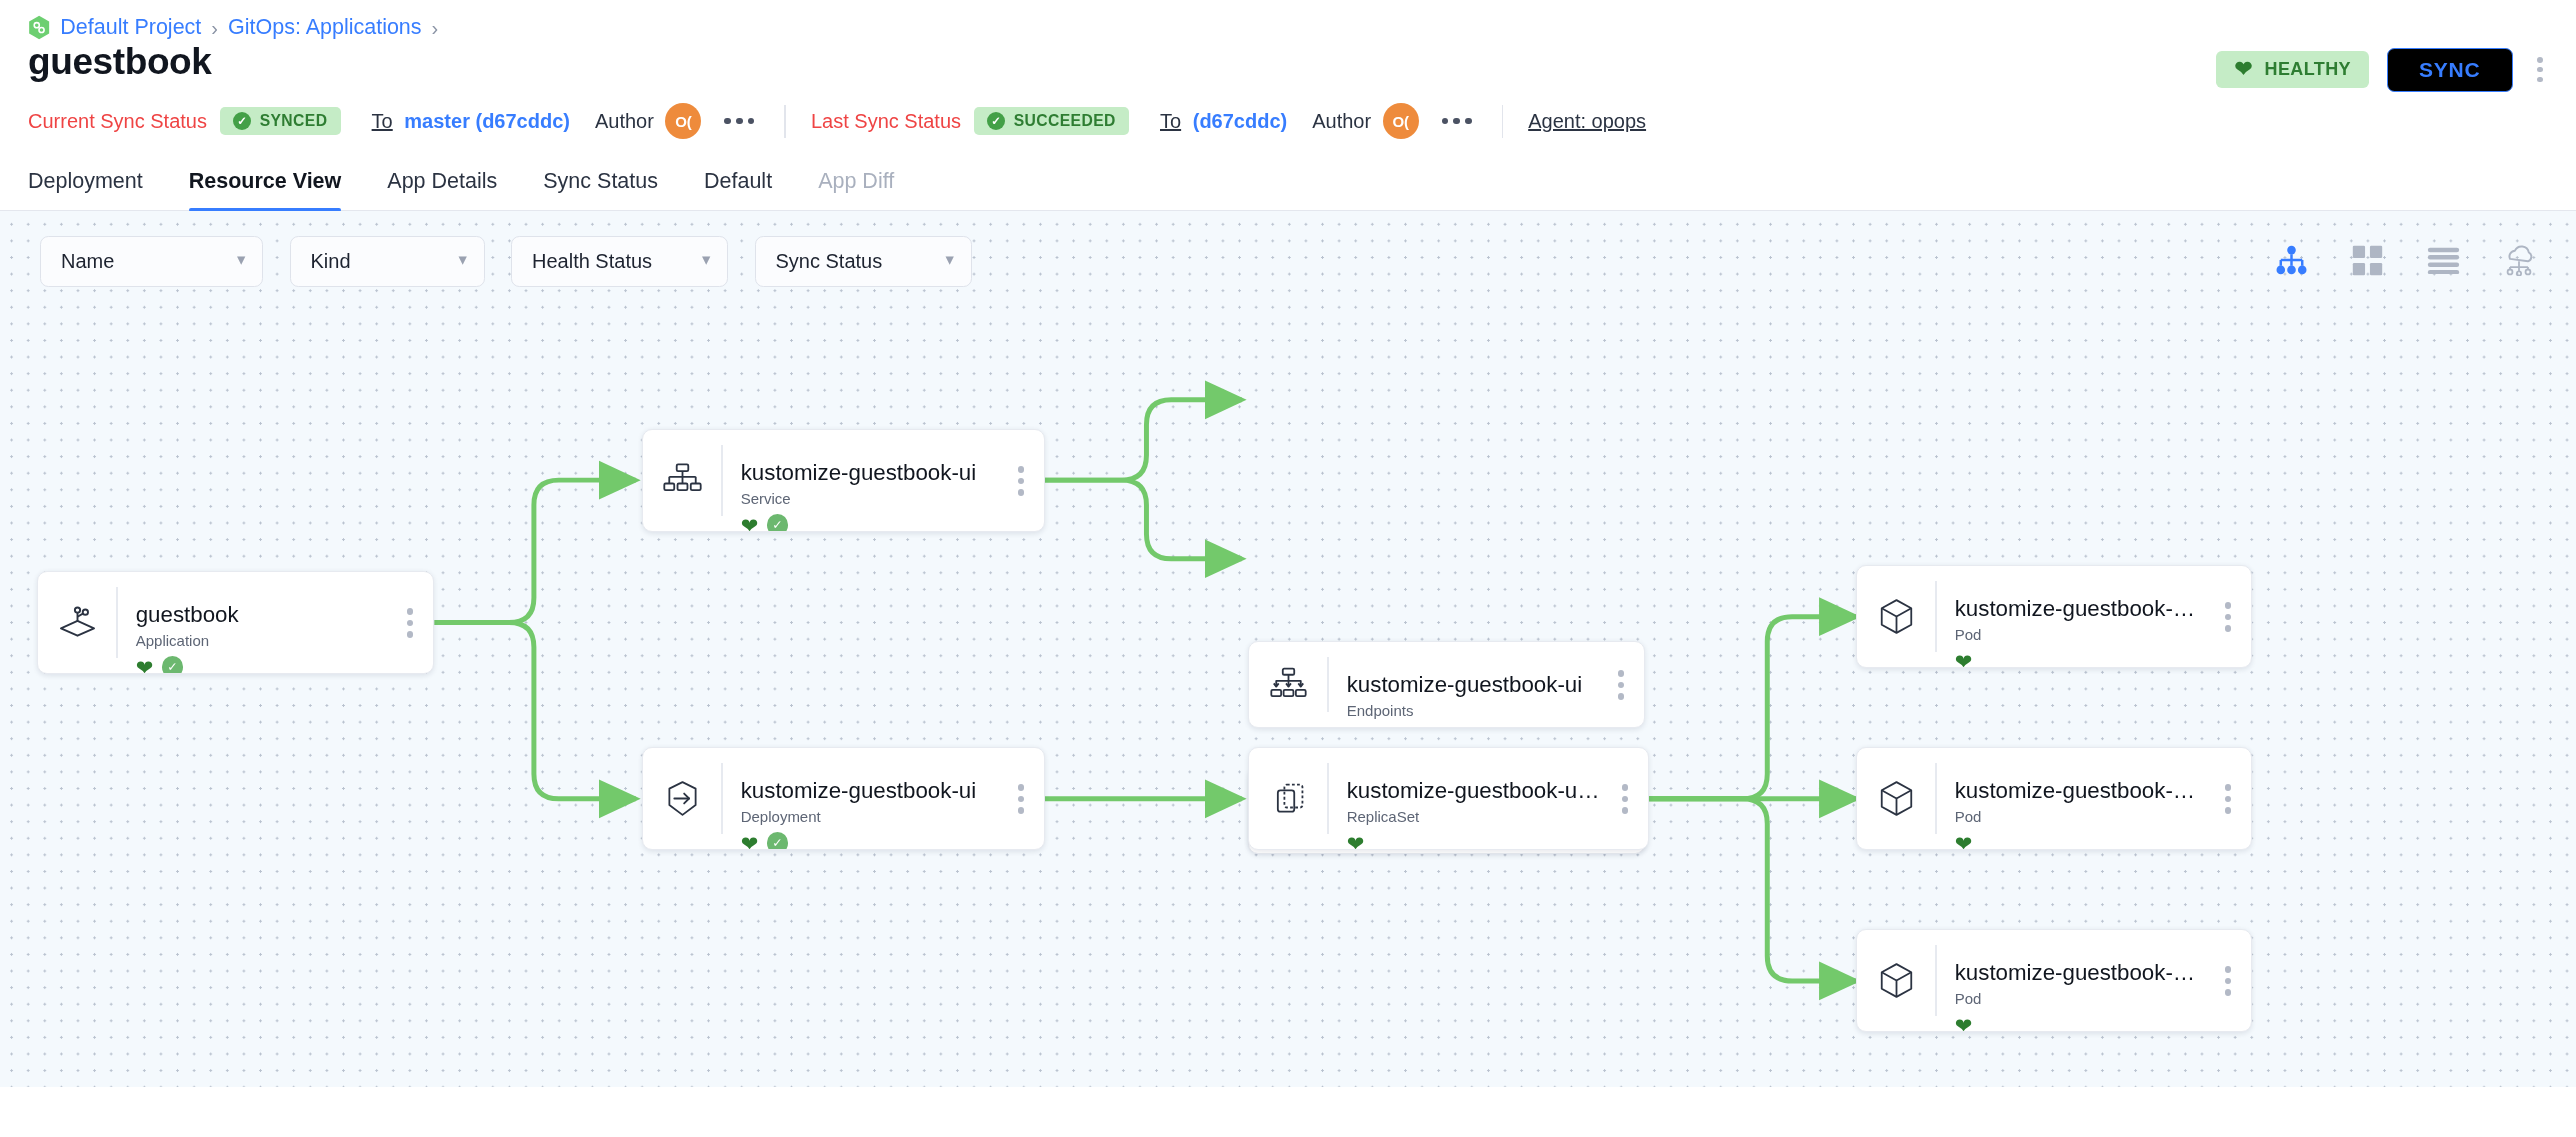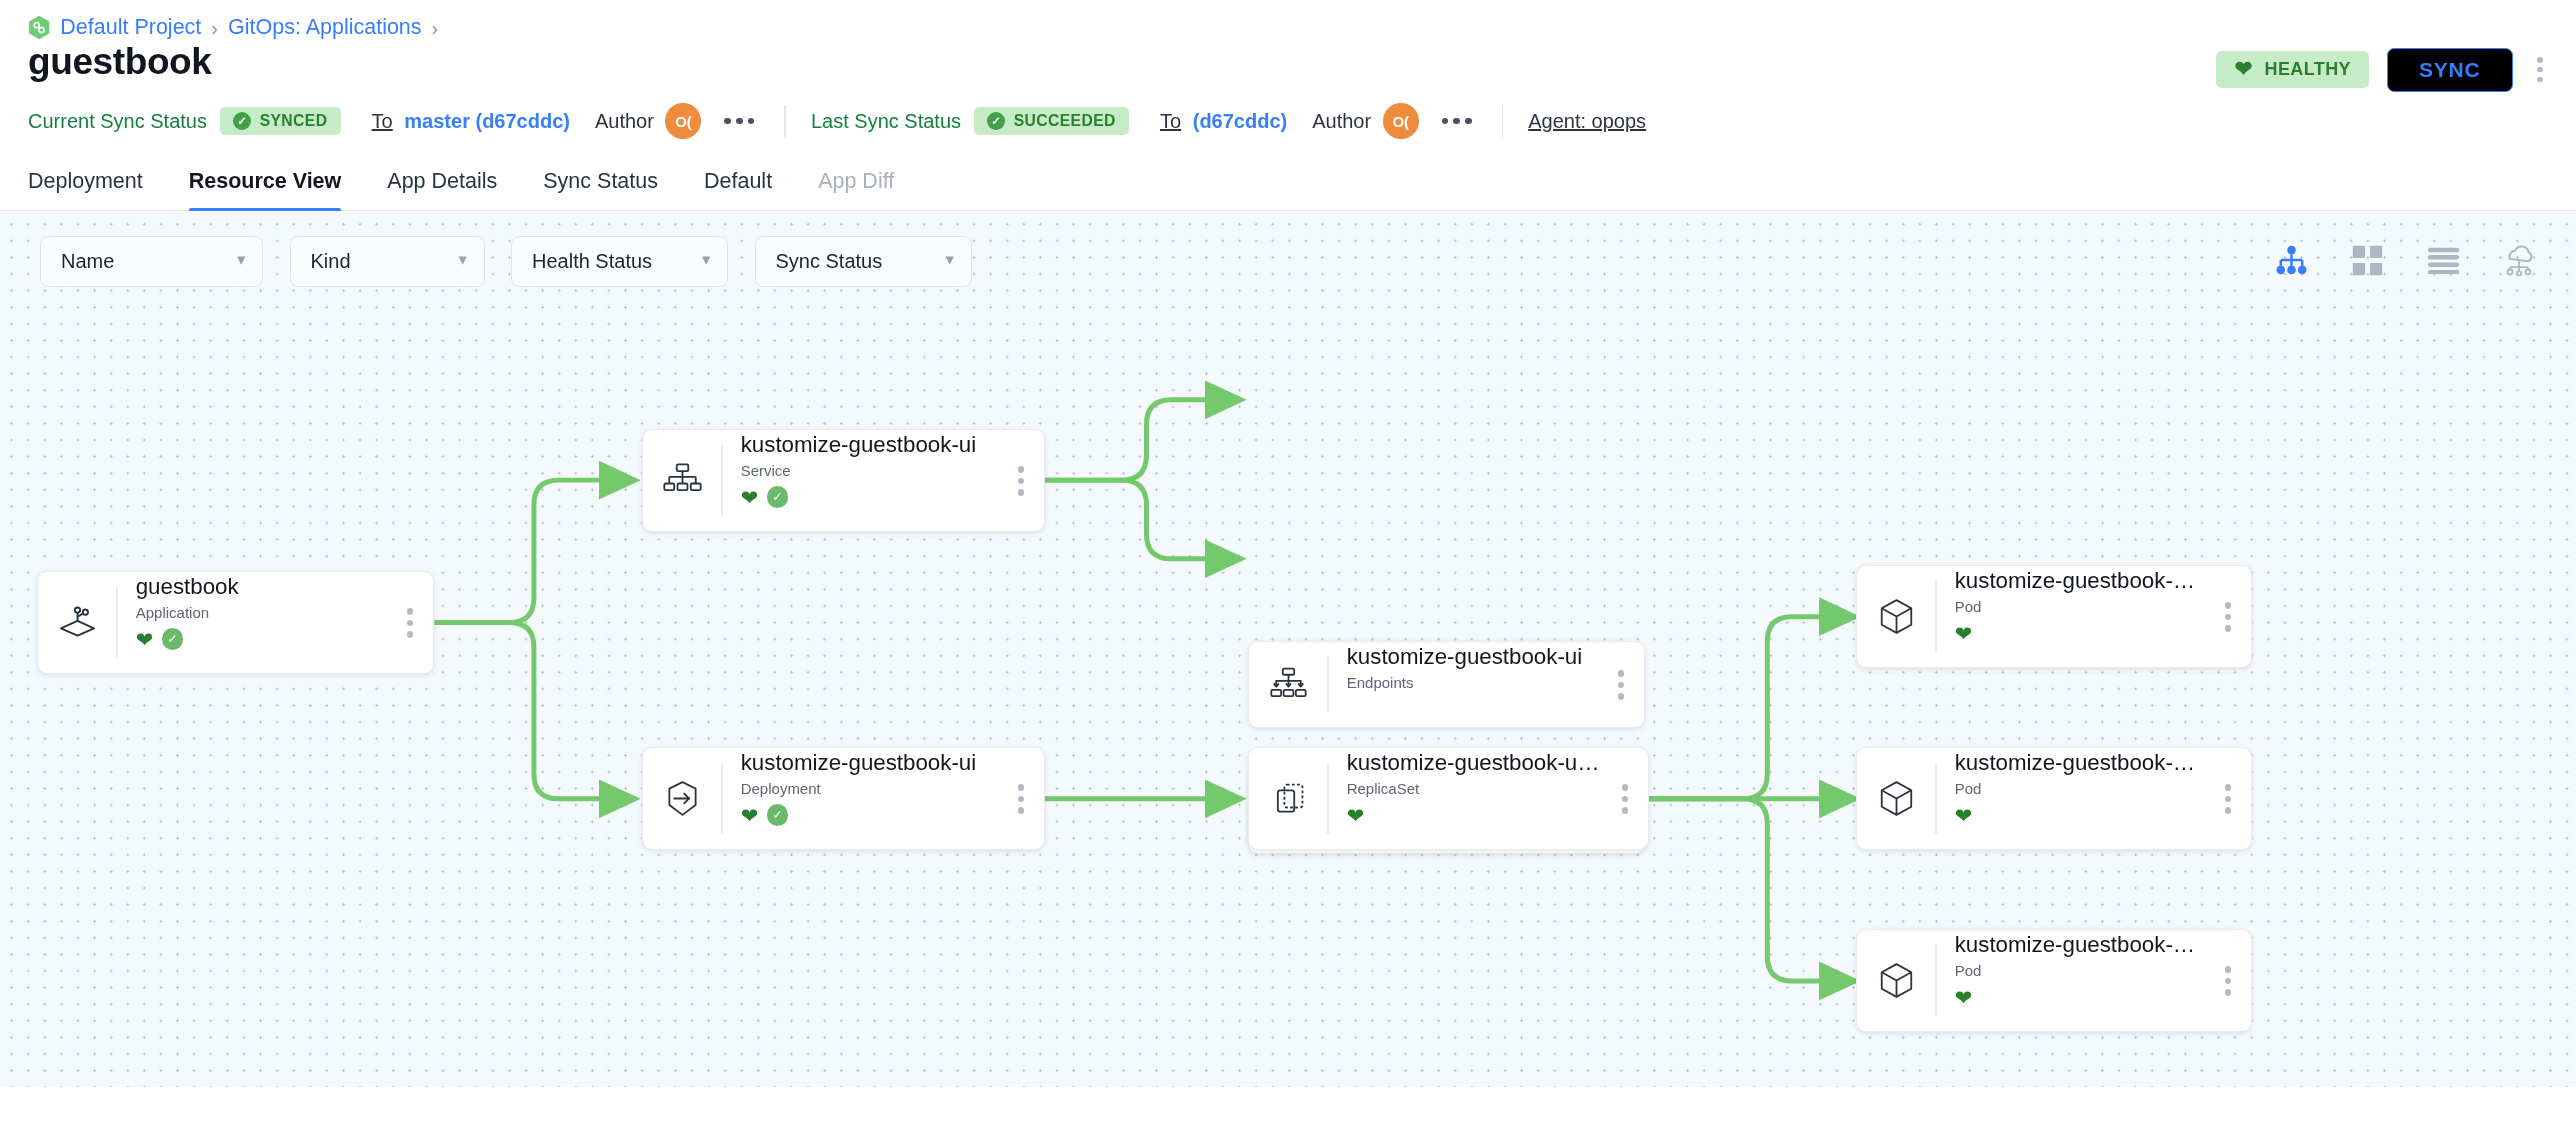--- a/index.html
+++ b/index.html
@@ -52,21 +52,21 @@
     padding: 3.3px 6.6px; cursor:pointer;
   }
   .kebab-v i { width:5.8px; height:5.8px; border-radius:50%; background:#b3b9c6; display:block; }
 
   
   .status-strip {
     display: flex; align-items: center; gap: 0;
     padding: 11.6px 28px 18px 28px;
     font-size: 20px; color: #1d2330;
   }
-  .status-label { color: #15803d; white-space: nowrap; }
+  .status-label { color: #ef4444; white-space: nowrap; }
   .pill {
     background: #c5ecc6; color: #2e7d32; border-radius: 5px;
     padding: 5px 13.2px; margin-left: 13.2px;
     display: inline-flex; align-items: center; gap: 8.3px;
     font-size: 15.7px; font-weight: 700; letter-spacing: 0.4px;
   }
   .pill-check {
     width: 18px; height: 18px; border-radius: 50%;
     background: #43a047; color: #fff; font-size: 11.6px;
     display:flex; align-items:center; justify-content:center; line-height:1;
@@ -146,21 +146,21 @@
     border-radius: 10px;
     box-shadow: 0 1.7px 5px rgba(28,40,64,.10);
     display: flex; align-items: stretch;
   }
   .node-icon {
     width: 78px; flex:0 0 78px;
     display:flex; align-items:center; justify-content:center;
     color: #2b3342;
   }
   .node-div { width: 1.7px; background: #e7eaf0; margin: 15px 0; flex:0 0 auto; }
-  .node-body { flex: 1 1 auto; padding: 2px 0 10px 18px; min-width: 0; overflow: hidden; }
+  .node-body { flex: 1 1 auto; padding: 30px 0 10px 18px; min-width: 0; overflow: hidden; }
   .node-name {
     font-size: 22.3px; color: #11161f; line-height: 1.15;
     white-space: nowrap; overflow: hidden; text-overflow: ellipsis;
   }
   .node-kind { font-size: 15px; color: #5d6575; margin-top: 4.1px; }
   .node-status { margin-top: 6.6px; display: flex; align-items: center; gap: 8.3px; height: 23px; }
   .heart-sm { color: #2d7d2f; font-size: 21px; line-height: 1; }
   .circle-check {
     width: 21.5px; height: 21.5px; border-radius: 50%; background: #6cb86f;
     display:flex; align-items:center; justify-content:center;

